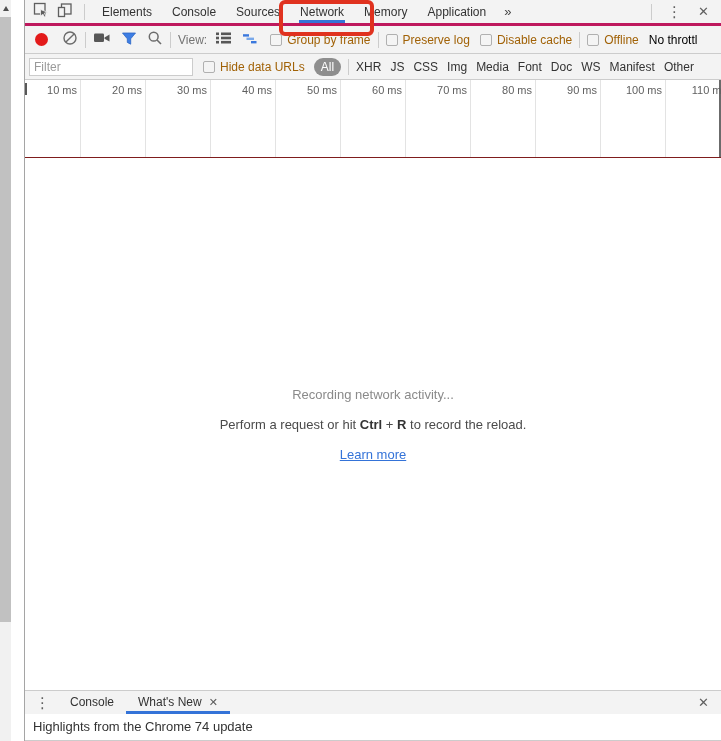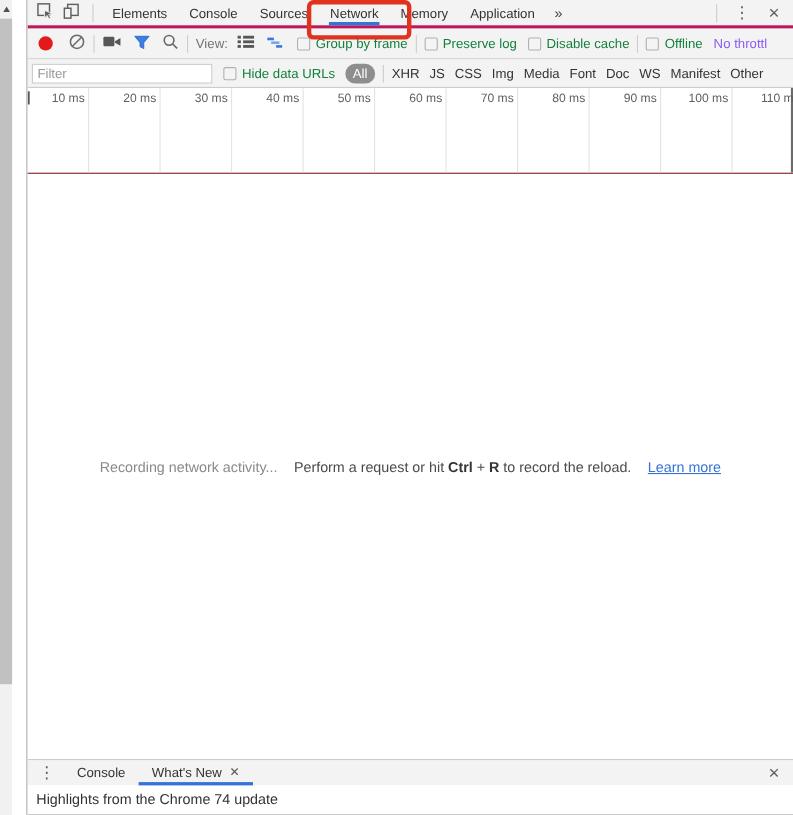--- a/index.html
+++ b/index.html
@@ -28,36 +28,36 @@
   .glyph { color:#5f5f5f; font-size:14px; line-height:1; }
   .kebab { font-size:15px; letter-spacing:0; padding:0 8px; }
   .close-x { font-size:13px; padding:0 8px; }
 
   .toolbar { height:28px; background:#f3f3f3; border-bottom:1px solid #ccc; display:flex; align-items:center; padding-left:10px; flex:none; white-space:nowrap; }
   .record-dot { width:13px; height:13px; border-radius:50%; background:var(--record-red,#e31a1a); flex:none; }
   .tb-icon { flex:none; display:flex; align-items:center; }
   .view-label { color:#737373; margin-right:8px; }
   .check-item { display:flex; align-items:center; flex:none; }
   .checkbox { width:12px; height:12px; background:#f4f4f4; border:1px solid #b0b0b0; border-radius:2px; margin-right:5px; flex:none; }
-  .check-label { color:#15803d; }
+  .check-label { color:#a16207; }
 
   .filterbar { height:26px; background:#f3f3f3; border-bottom:1px solid #ccc; display:flex; align-items:center; padding-left:4px; flex:none; white-space:nowrap; }
   .filter-input { width:164px; height:18px; border:1px solid #ccc; background:#fff; font:12px "Liberation Sans","DejaVu Sans",sans-serif; color:#333; padding:0 4px; outline:none; flex:none; }
   .filter-input::placeholder { color:#9a9a9a; }
   .pill { background:#8e8e8e; color:#fff; border-radius:9px; padding:2px 7px; flex:none; }
   .type-list { display:flex; gap:9px; align-items:center; }
   .type-item { color:#333; }
 
   .timeline { height:78px; border-bottom:1px solid #7f1d1d; position:relative; background:#fff; overflow:hidden; flex:none; }
   .gridline { position:absolute; top:0; bottom:0; width:1px; background:#e3e3e3; }
   .tick-label { position:absolute; top:4px; width:74px; text-align:right; font-size:11px; color:#5f5f5f; }
   .tl-left-tick { position:absolute; left:0; top:3px; width:2px; height:12px; background:#585858; }
   .tl-right-edge { position:absolute; right:0; top:0; bottom:0; width:2px; background:#6b6b6b; }
 
-  .content { flex:1 1 auto; background:#fff; display:flex; flex-direction:row; align-items:center; justify-content:center; gap:15px; font-size:13px; }
+  .content { flex:1 1 auto; background:#fff; display:flex; flex-direction:column; align-items:center; justify-content:center; gap:15px; font-size:13px; }
   .msg-muted { color:#8a8a8a; }
   .msg-main { color:#4a4a4a; }
   .msg-main b { color:#333; }
   .learn-link { color:var(--accent-blue,#3473d8); text-decoration:underline; cursor:pointer; }
 
   .drawer-tabs { height:24px; background:#f3f3f3; border-top:1px solid #ccc; display:flex; align-items:center; padding-left:2px; flex:none; }
   .dtab { padding:0 12px; height:23px; line-height:23px; color:#333; position:relative; display:flex; align-items:center; }
   .dtab.selected::after { content:""; position:absolute; left:0; right:0; bottom:0; height:3px; background:var(--accent-blue,#3473d8); }
   .dtab-close { font-size:11px; color:#5a5a5a; margin-left:7px; }
   .drawer-right { margin-left:auto; padding-right:4px; }
@@ -184,21 +184,21 @@
     </div>
     <div class="check-item" style="margin-left:10px;">
       <span class="checkbox"></span>
       <span class="check-label">Disable cache</span>
     </div>
     <div class="sep"></div>
     <div class="check-item">
       <span class="checkbox"></span>
       <span class="check-label">Offline</span>
     </div>
-    <span style="margin-left:10px; color:#8b5cf6;">No throttl</span>
+    <span style="margin-left:10px; color:#000000;">No throttl</span>
   </div>
 
   <div class="filterbar">
     <input class="filter-input" placeholder="Filter" style="">
     <div class="check-item" style="margin-left:10px;">
       <span class="checkbox"></span>
       <span class="check-label">Hide data URLs</span>
     </div>
     <span class="pill" style="margin-left:9px;">All</span>
     <div class="sep"></div>

